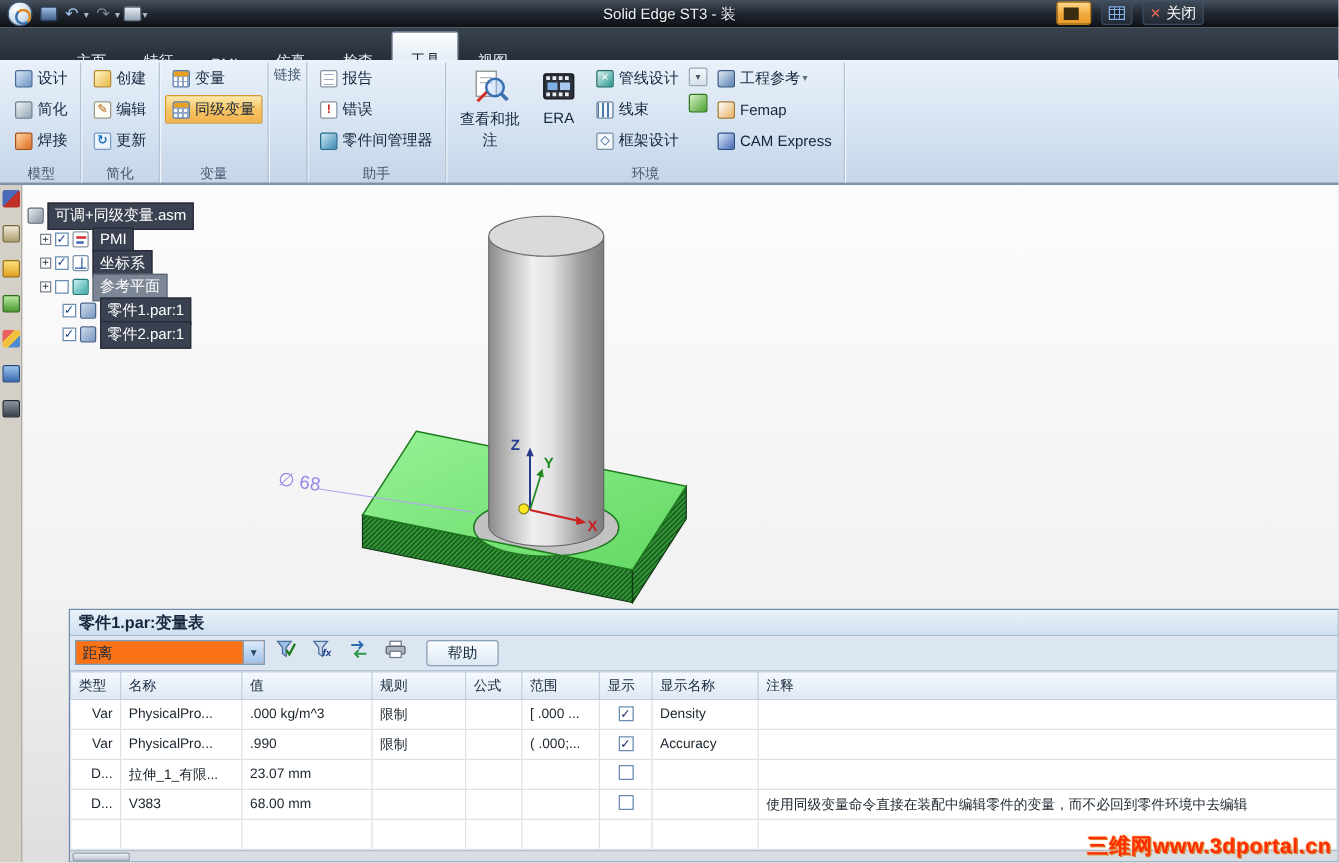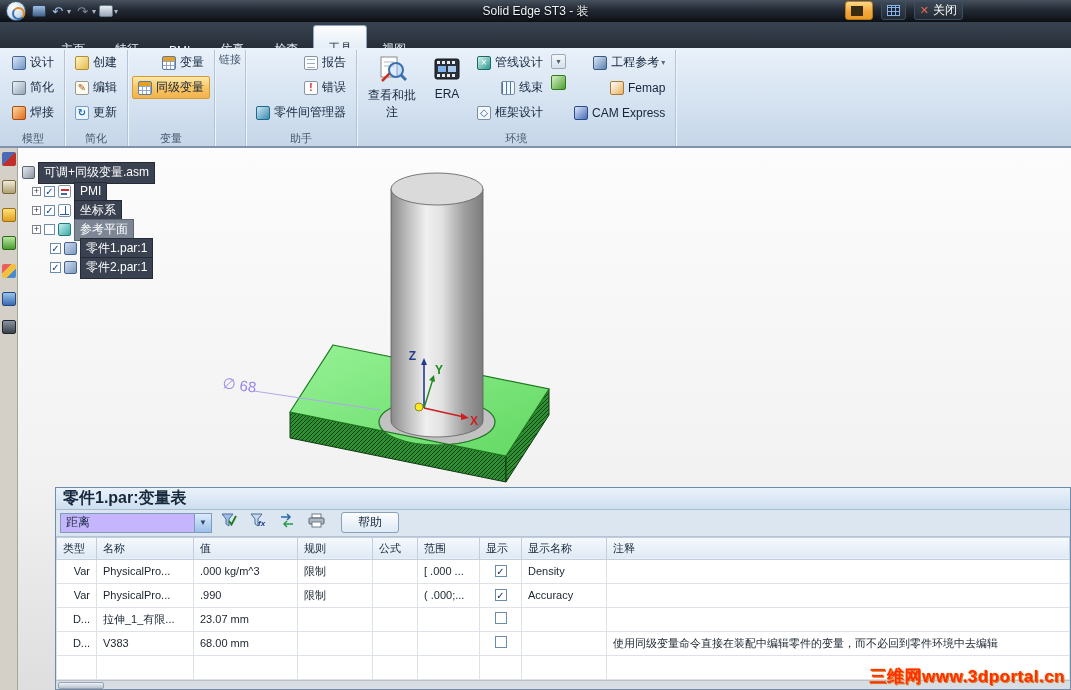--- a/index.html
+++ b/index.html
@@ -44,21 +44,21 @@
   .tab.active { background:linear-gradient(#fdfefe,#e9f1f9 45%,#d6e4f1); color:#1c2a3a;
     border:1px solid #8fa4bd; border-bottom:none; border-radius:3px 3px 0 0; padding:14px 14px 6px; }
 
   
   .ribbon { position:absolute; top:48px; left:0; right:0; height:100px;
     background:linear-gradient(#e9f1fa,#d3e1f0 60%,#c6d6e8); border-bottom:2px solid #7f93ad;
     display:flex; padding:2px 0 0 2px; }
   .rgroup { display:flex; flex-direction:column; padding:1px 4px 0;
     border-right:1px solid #b4c3d6; box-shadow:1px 0 0 #eef4fa; }
   .rbody { flex:1; display:flex; gap:2px; }
-  .rcol { display:flex; flex-direction:column; gap:2px;align-items:flex-end; }
+  .rcol { display:flex; flex-direction:column; gap:2px; }
   .rlabel { height:16px; text-align:center; font-size:11px; color:#44586f; padding-top:1px; }
   .rbtn { display:flex; align-items:center; gap:4px; height:23px; padding:0 5px;
     font-size:12px; color:#14253c; white-space:nowrap; border:1px solid transparent; border-radius:2px; }
   .rbtn.orange { background:linear-gradient(#fdeaad,#f8c869 45%,#f3b24c); border-color:#d89a30; }
   .rbig { width:62px; display:flex; flex-direction:column; align-items:center; justify-content:flex-start;
     gap:3px; padding:3px 2px; font-size:12px; color:#14253c; border-radius:2px; text-align:center; }
   .ricon { width:14px; height:14px; border-radius:2px; flex:0 0 auto; display:flex;
     align-items:center; justify-content:center; font-size:10px; line-height:1; }
   .mini { width:15px; height:15px; border-radius:2px; display:flex; align-items:center; justify-content:center;
     font-size:8px; color:#5a6a7c; border:1px solid transparent; }
@@ -132,24 +132,24 @@
   .ic-plane { background:linear-gradient(135deg,#c8f0ee,#3aa8a8); border:1px solid #1e7a7a; }
   .ic-part { background:linear-gradient(135deg,#cfdced,#7a98c0); border:1px solid #46618c; }
   .tlabel { color:#fff; background:#3a4150; border:1px solid #252a34; padding:1px 5px 2px;
     font-size:12px; white-space:nowrap; }
   .tlabel.dim { background:#7d8694; border-color:#5e6674; }
 
   
   .varpanel { position:absolute; left:55px; right:0; bottom:0; height:203px;
     background:#fff; border:1px solid #6f8cab; display:flex; flex-direction:column; }
   .vphead { height:23px; background:linear-gradient(#eaf2fb,#cfdfef); border-bottom:1px solid #a8bccf;
-    display:flex; align-items:center; padding:0 7px; color:#16283c; font-weight:bold; font-size:16px; }
+    display:flex; align-items:center; padding:0 7px; color:#16283c; font-weight:bold; font-size:13px; }
   .vptools { height:30px; background:#dce6f1; border-bottom:1px solid #b4c4d4;
     display:flex; align-items:center; gap:5px; padding:0 4px; }
-  .dd { width:152px; height:20px; background:#c4b5fd; border:1px solid #7f9db9;
+  .dd { width:152px; height:20px; background:#f97316; border:1px solid #7f9db9;
     display:flex; align-items:center; }
   .dd .ddval { flex:1; padding:0 5px; color:#16283c; }
   .dd .ddbtn { width:17px; height:100%; background:linear-gradient(#dcebfc,#9cc0e8);
     border-left:1px solid #7f9db9; display:flex; align-items:center; justify-content:center;
     font-size:8px; color:#2a4a6a; }
   .tbtn { width:24px; height:22px; display:flex; align-items:flex-start; justify-content:center;
     border:1px solid transparent; border-radius:2px;font-weight:bold; }
   .helpbtn { height:21px; padding:0 16px; margin-left:8px; border:1px solid #8aa0b8; border-radius:3px;
     background:linear-gradient(#fbfdfe,#dde9f4); color:#16283c; display:flex; align-items:center; }
   table.vtable { border-collapse:collapse; table-layout:fixed; width:100%; font-size:11px; color:#1a242e; }

